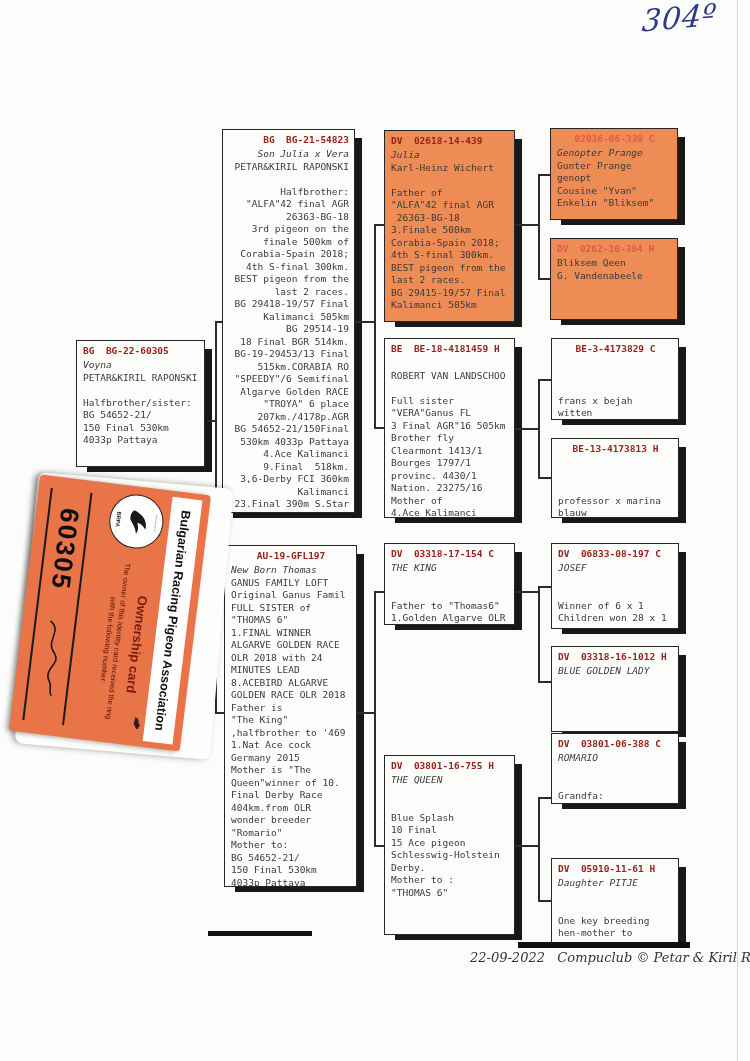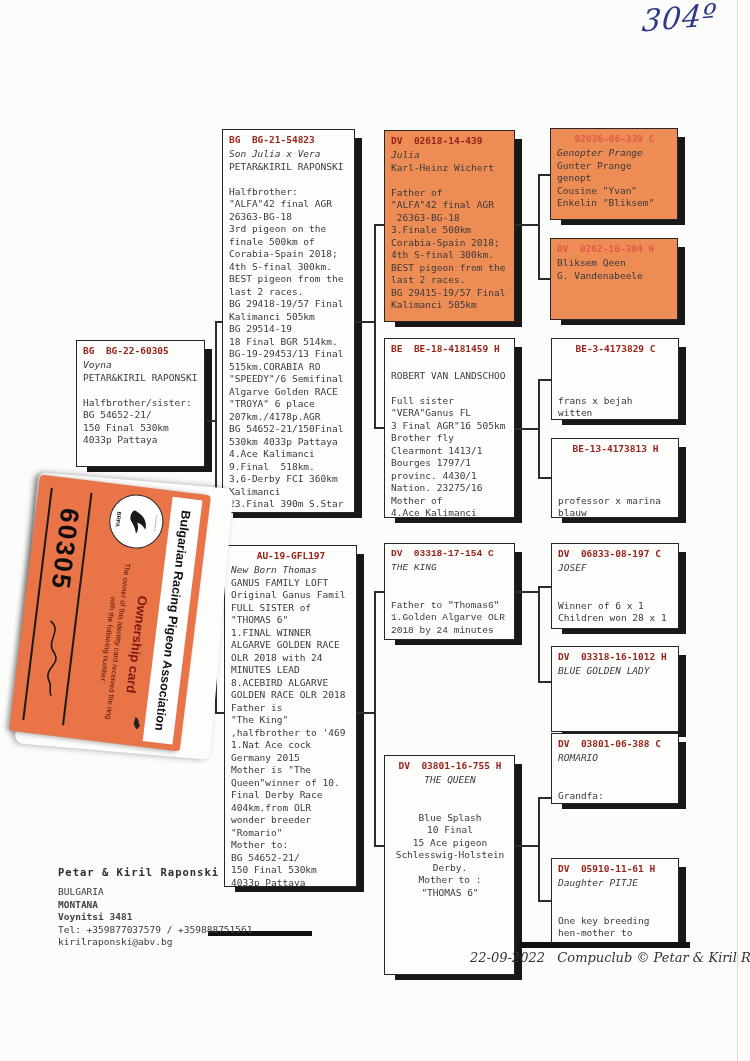--- a/index.html
+++ b/index.html
@@ -79,21 +79,21 @@
       <div class="pbox" style="left: 76px; top: 340px; width: 129px; height: 127px;">
         <div class="phead">BG  BG-22-60305</div>
         <div class="pline it">Voyna</div>
         <div class="pline">PETAR&amp;KIRIL RAPONSKI</div>
         <div class="pline">&nbsp;</div>
         <div class="pline">Halfbrother/sister:</div>
         <div class="pline">BG 54652-21/</div>
         <div class="pline">150 Final 530km</div>
         <div class="pline">4033p Pattaya</div>
       </div>
-      <div class="pbox" style="left: 222px; top: 129px; width: 133px; height: 384px;">
+      <div class="pbox" style="left: 222px; top: 129px; width: 133px; height: 384px; text-align: right;">
         <div class="phead">BG  BG-21-54823</div>
         <div class="pline it">Son Julia x Vera</div>
         <div class="pline">PETAR&amp;KIRIL RAPONSKI</div>
         <div class="pline">&nbsp;</div>
         <div class="pline">Halfbrother:</div>
         <div class="pline">"ALFA"42 final AGR</div>
         <div class="pline">26363-BG-18</div>
         <div class="pline">3rd pigeon on the</div>
         <div class="pline">finale 500km of</div>
         <div class="pline">Corabia-Spain 2018;</div>
@@ -172,30 +172,30 @@
         <div class="pline">"VERA"Ganus FL</div>
         <div class="pline">3 Final AGR"16 505km</div>
         <div class="pline">Brother fly</div>
         <div class="pline">Clearmont 1413/1</div>
         <div class="pline">Bourges 1797/1</div>
         <div class="pline">provinc. 4430/1</div>
         <div class="pline">Nation. 23275/16</div>
         <div class="pline">Mother of</div>
         <div class="pline">4.Ace Kalimanci</div>
       </div>
-      <div class="pbox" style="left: 384px; top: 543px; width: 131px; height: 97px; font-family: Liberation Mono, monospace;">
+      <div class="pbox" style="left: 384px; top: 543px; width: 131px; height: 82px;">
         <div class="phead">DV  03318-17-154 C</div>
         <div class="pline it">THE KING</div>
         <div class="pline">&nbsp;</div>
         <div class="pline">&nbsp;</div>
         <div class="pline">Father to "Thomas6"</div>
         <div class="pline">1.Golden Algarve OLR</div>
         <div class="pline">2018 by 24 minutes</div>
       </div>
-      <div class="pbox" style="left: 384px; top: 755px; width: 131px; height: 220px; text-align: center;">
+      <div class="pbox" style="left: 384px; top: 755px; width: 131px; height: 180px;">
         <div class="phead">DV  03801-16-755 H</div>
         <div class="pline it">THE QUEEN</div>
         <div class="pline">&nbsp;</div>
         <div class="pline">&nbsp;</div>
         <div class="pline">Blue Splash</div>
         <div class="pline">10 Final</div>
         <div class="pline">15 Ace pigeon</div>
         <div class="pline">Schlesswig-Holstein</div>
         <div class="pline">Derby.</div>
         <div class="pline">Mother to :</div>
@@ -312,26 +312,16 @@
     <div class="ctitle">Ownership card</div>
     <div class="cbody">The owner of this identity card received the ring with the following number:</div>
     <div class="crule" style="top:118px;"></div>
     <div class="cnum">60305</div>
     <svg style="position:absolute;left:142px;top:128px;" width="78" height="24" viewBox="0 0 78 24">
       <path d="M2,16 C12,2 22,20 34,8 C44,0 50,18 62,10 C68,6 74,10 76,6" stroke="#1a1a1a" stroke-width="1.6" fill="none"></path>
     </svg>
     <div class="crule" style="top:158px;"></div>
   </div>
 
-  <div class="owner">
-    <div class="oname">Petar &amp; Kiril Raponski</div>
-    <div id="owner-lines">
-        <div class="oline">BULGARIA</div>
-        <div class="oline">MONTANA</div>
-        <div class="oline">Voynitsi 3481</div>
-        <div class="oline">Tel: +359877037579 / +359888751561</div>
-        <div class="oline">kirilraponski@abv.bg</div>
-      </div>
-  </div>
 
   <div class="footer"><span>22-09-2022</span>   <span>Compuclub © Petar &amp; Kiril Raponski</span></div>
 
 </div>
 
 </body></html>

